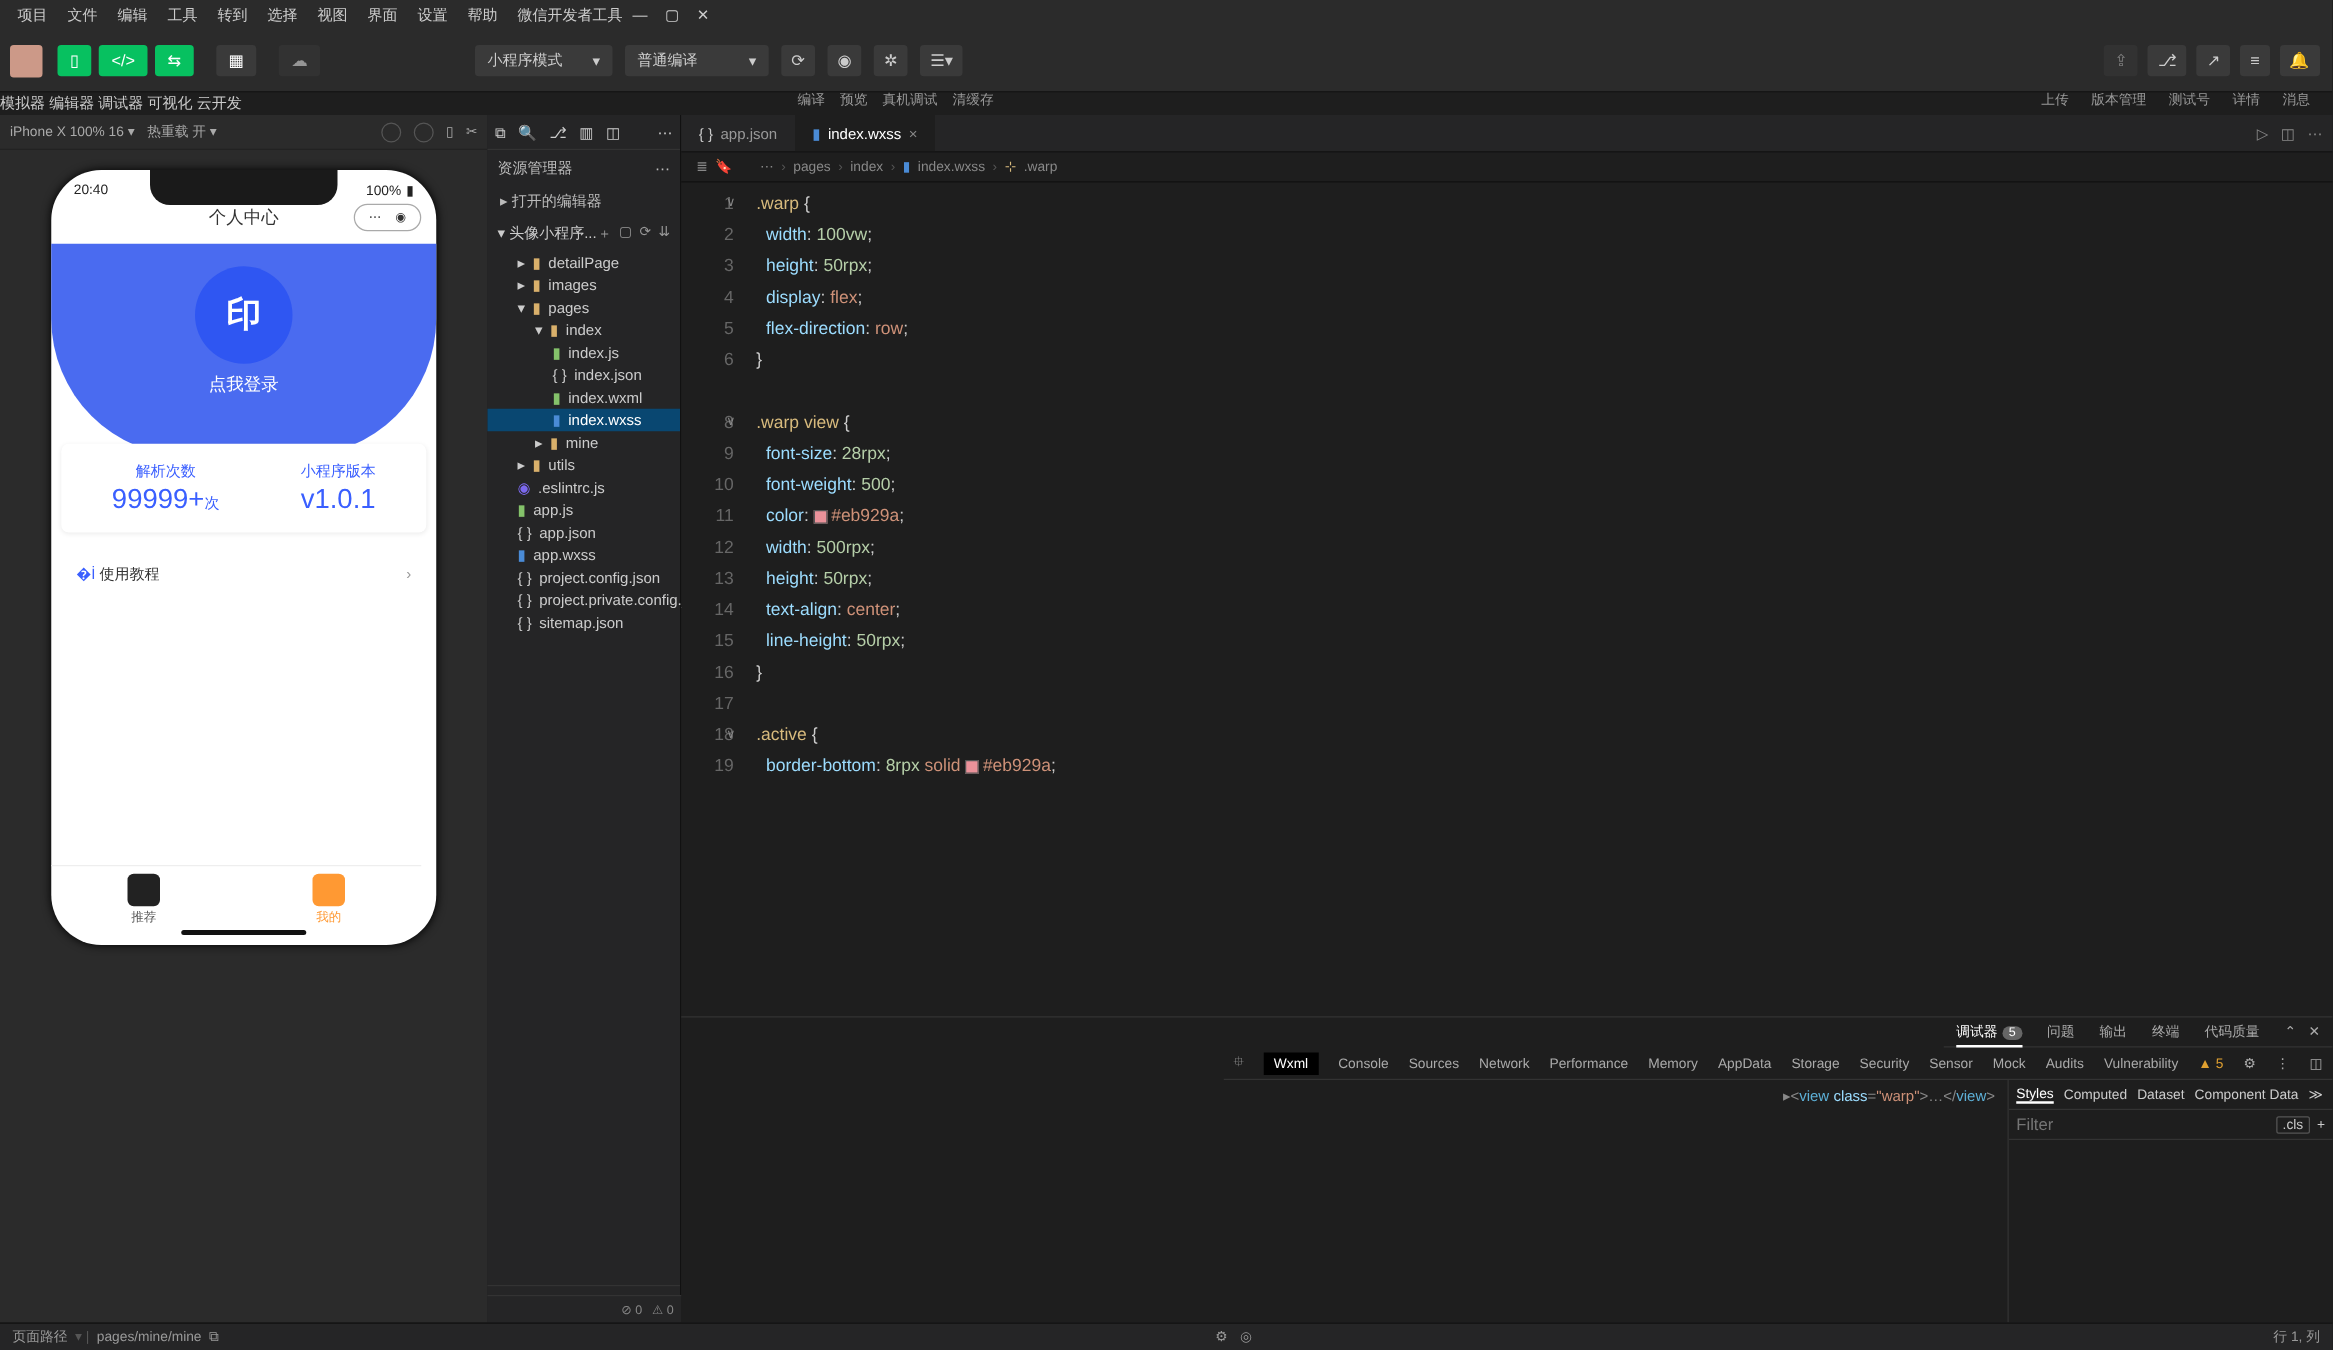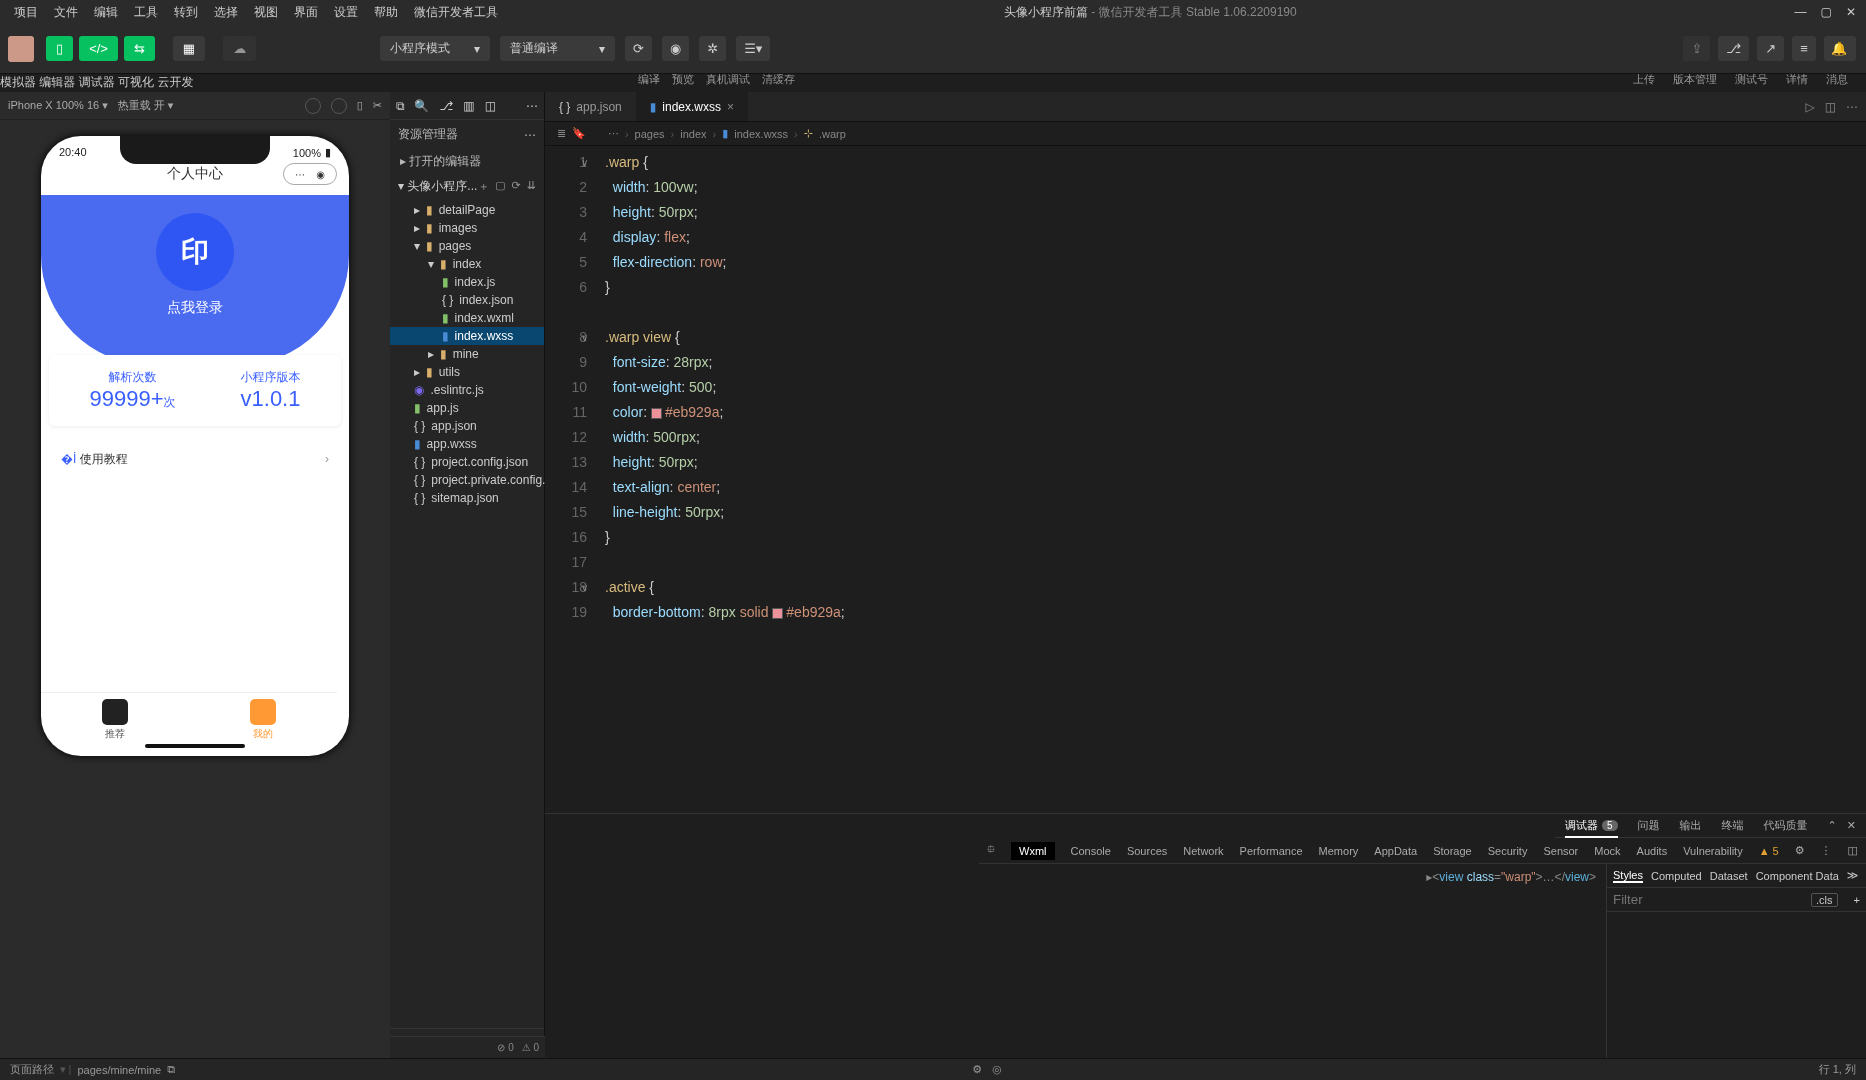--- a/index.html
+++ b/index.html
@@ -92,21 +92,21 @@
 .dt-inner-tabs .t.active{background:#000;padding:3px 8px;color:#fff;}
 .dt-inner-tabs .warn{margin-left:auto;color:#e0a030;}
 .dt-body{flex:1;display:flex;}
 .dt-elements{flex:1;padding:6px 10px;font-family:Consolas,monospace;color:#888;}
 .dt-elements .tg{color:#5db0d7;}
 .dt-elements .attr{color:#9bdcfe;}
 .dt-elements .str{color:#ce9178;}
 .dt-side{width:260px;border-left:1px solid #333;display:flex;flex-direction:column;}
 .dt-side-tabs{height:24px;display:flex;gap:8px;padding:0 6px;align-items:center;border-bottom:1px solid #333;font-size:11px;}
 .dt-side-tabs .t.active{color:#fff;border-bottom:2px solid #fff;}
-.filter-row{height:24px;display:flex;align-items:center;border-bottom:1px solid #333;padding:0 6px;gap:16px;font-size:11px;}
+.filter-row{height:24px;display:flex;align-items:center;border-bottom:1px solid #333;padding:0 6px;gap:6px;font-size:11px;}
 .filter-row input{flex:1;background:transparent;border:none;color:#ccc;outline:none;}
 .cls-btn{border:1px solid #555;padding:0 4px;border-radius:2px;}
 .statusbar{position:absolute;bottom:0;left:0;right:0;height:22px;background:#252526;display:flex;align-items:center;padding:0 10px;color:#999;font-size:11px;border-top:1px solid #111;}
 .statusbar .r{margin-left:auto;display:flex;gap:14px;}
 .explorer-status{position:absolute;bottom:22px;left:390px;width:155px;height:22px;background:#252526;border-top:1px solid #333;display:flex;align-items:center;justify-content:flex-end;padding:0 6px;gap:8px;color:#888;font-size:10px;}
 </style>
 </head>
 <body>
 
 <div class="titlebar">
@@ -114,22 +114,20 @@
   <span class="menu-item">文件</span>
   <span class="menu-item">编辑</span>
   <span class="menu-item">工具</span>
   <span class="menu-item">转到</span>
   <span class="menu-item">选择</span>
   <span class="menu-item">视图</span>
   <span class="menu-item">界面</span>
   <span class="menu-item">设置</span>
   <span class="menu-item">帮助</span>
   <span class="menu-item">微信开发者工具</span>
-  <span class="
-title-center"><span style="color:#ccc">头像小程序前篇</span><span> - 微信开发者工具 Stable 1.06.2209190</span></span>
   <div class="win-controls">
     <span>—</span>
     <span>▢</span>
     <span>✕</span>
   </div>
 </div>
 
 <div class="toolbar">
   <div class="left-group">
     <div class="avatar"></div>

